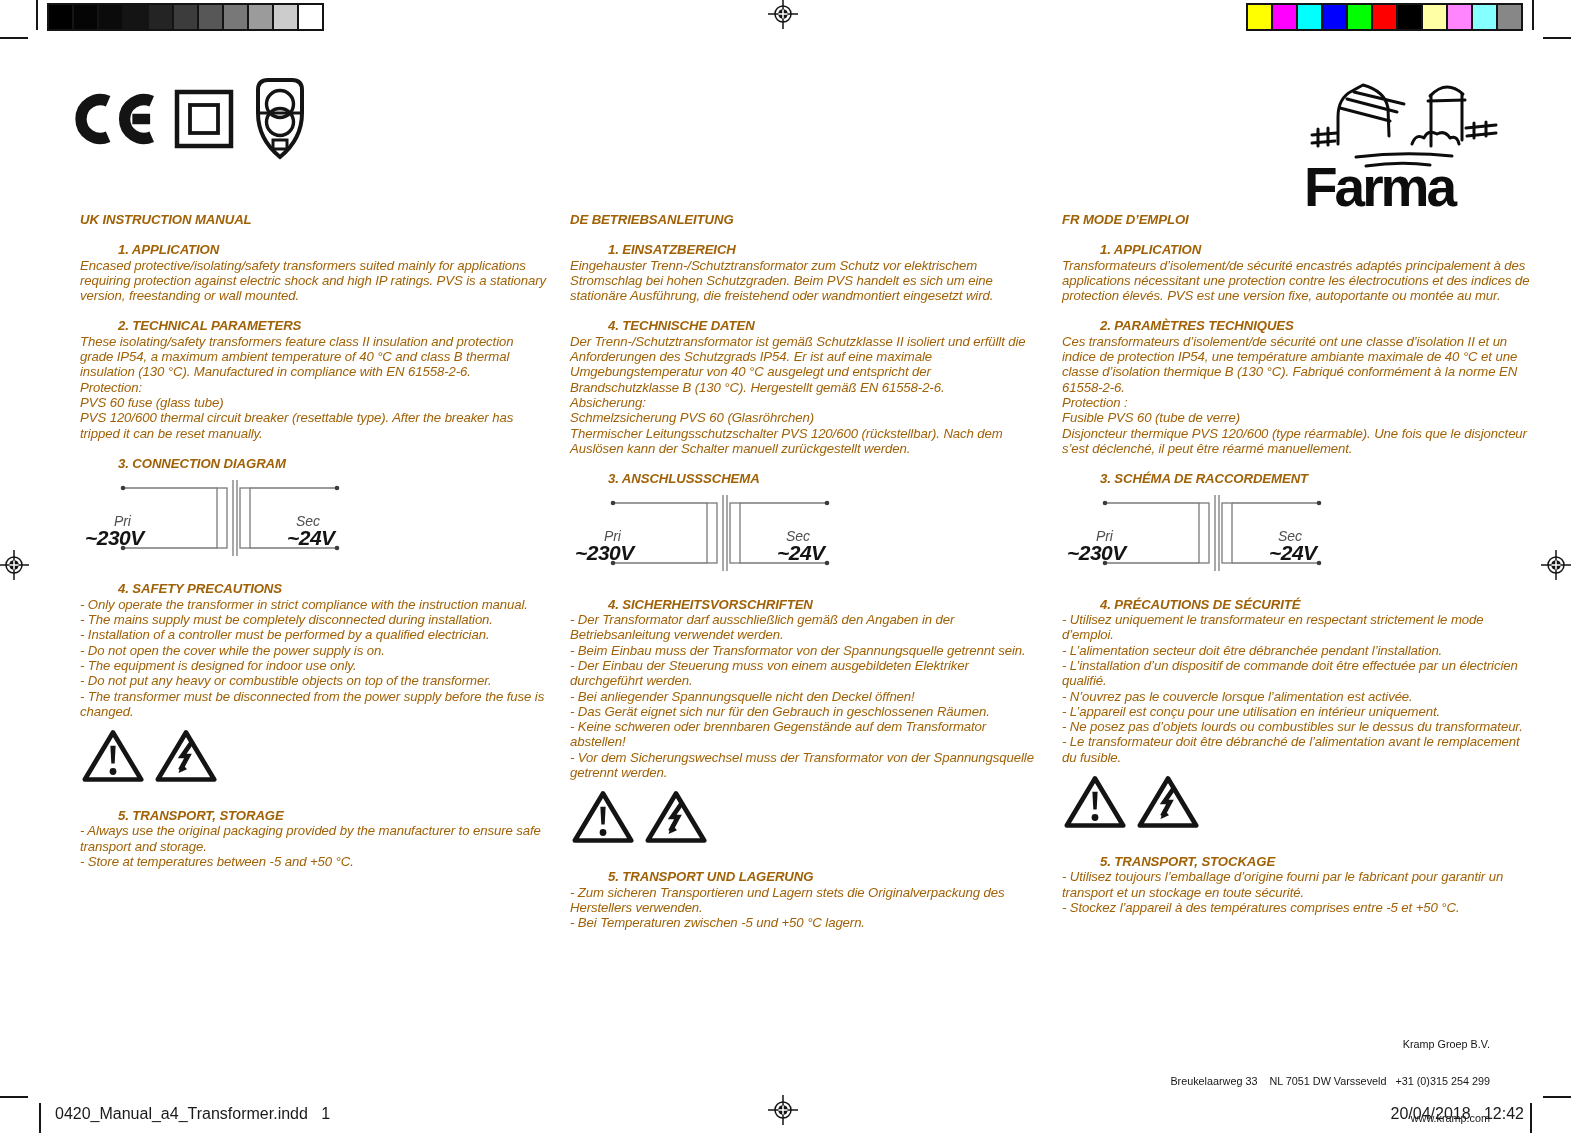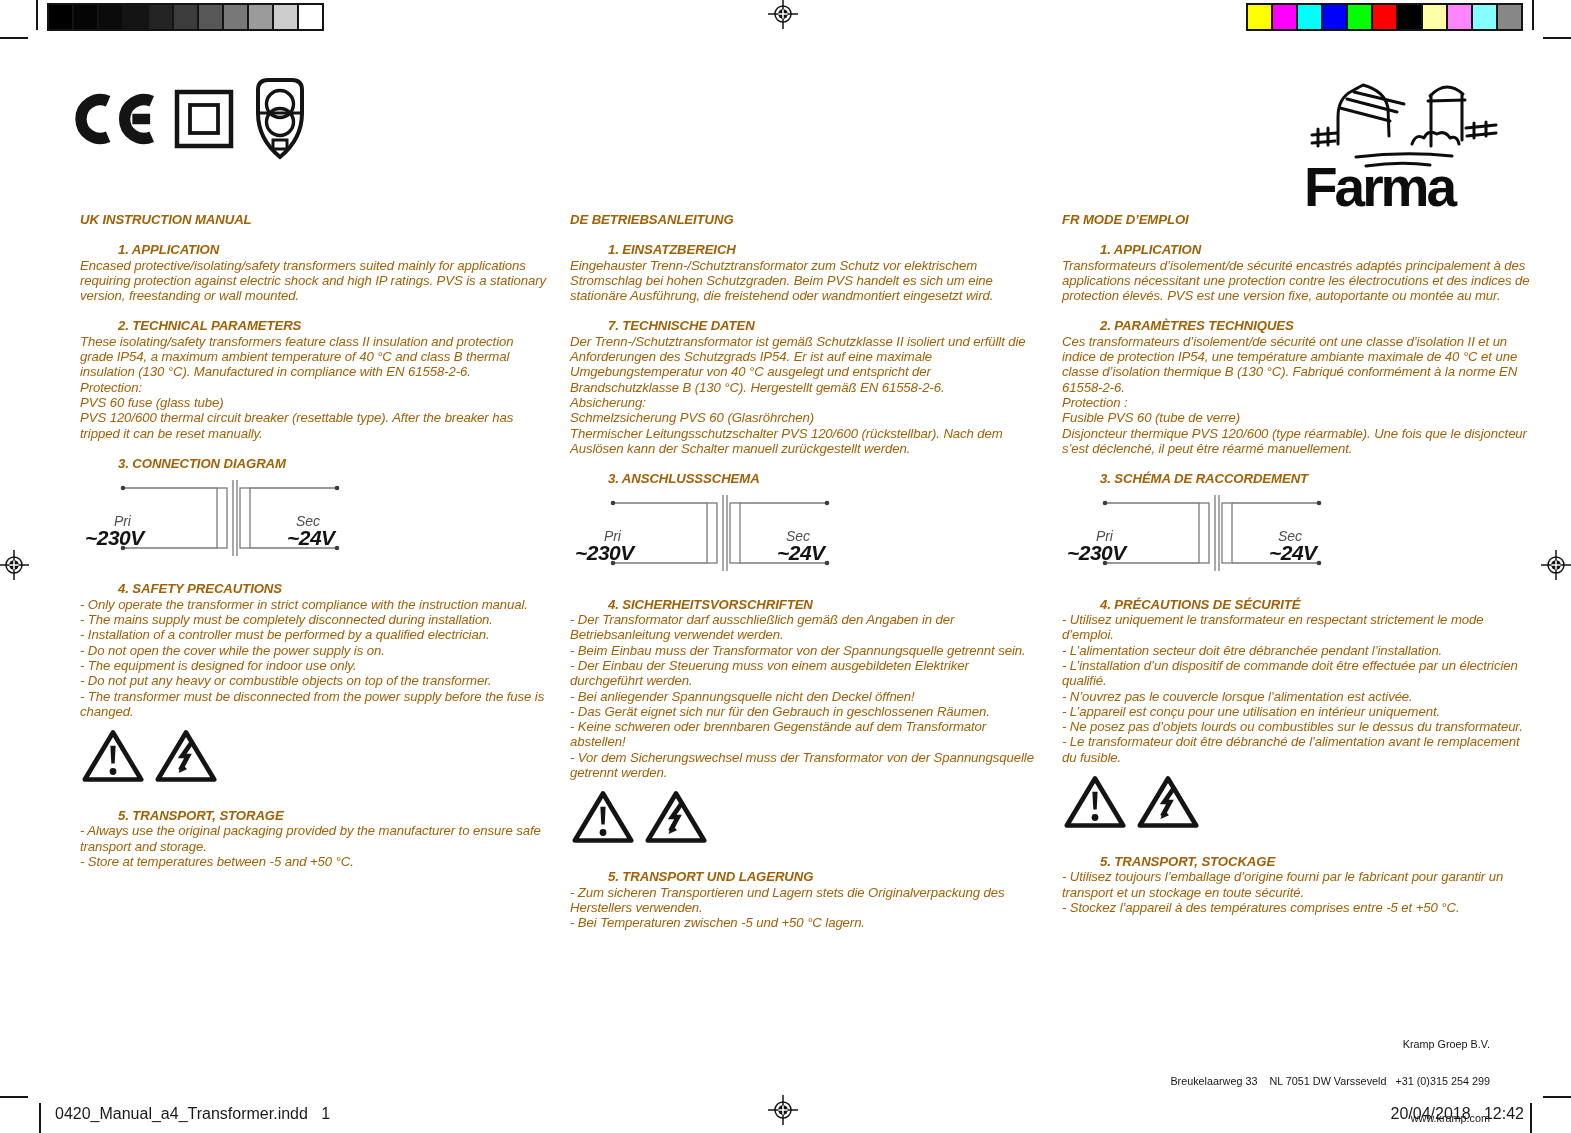--- a/index.html
+++ b/index.html
@@ -241,21 +241,21 @@
 
   <section class="col col-de">
     <div class="col-title">DE BETRIEBSANLEITUNG</div>
     <div class="sec">
       <div class="sec-heading">1. EINSATZBEREICH</div>
       <div>
           <div class="line">Eingehauster Trenn-/Schutztransformator zum Schutz vor elektrischem Stromschlag bei hohen Schutzgraden. Beim PVS handelt es sich um eine stationäre Ausführung, die freistehend oder wandmontiert eingesetzt wird.</div>
         </div>
     </div>
     <div class="sec">
-      <div class="sec-heading">7. TECHNISCHE DATEN</div>
+      <div class="sec-heading">4. TECHNISCHE DATEN</div>
       <div>
           <div class="line">Der Trenn-/Schutztransformator ist gemäß Schutzklasse II isoliert und erfüllt die Anforderungen des Schutzgrads IP54. Er ist auf eine maximale Umgebungstemperatur von 40 °C ausgelegt und entspricht der Brandschutzklasse B (130 °C). Hergestellt gemäß EN 61558-2-6.</div>
           <div class="line">Absicherung:</div>
           <div class="line">Schmelzsicherung PVS 60 (Glasröhrchen)</div>
           <div class="line">Thermischer Leitungsschutzschalter PVS 120/600 (rückstellbar). Nach dem Auslösen kann der Schalter manuell zurückgestellt werden.</div>
         </div>
     </div>
     <div class="sec">
       <div class="sec-heading">3. ANSCHLUSSSCHEMA</div>
       <div class="diagram">

